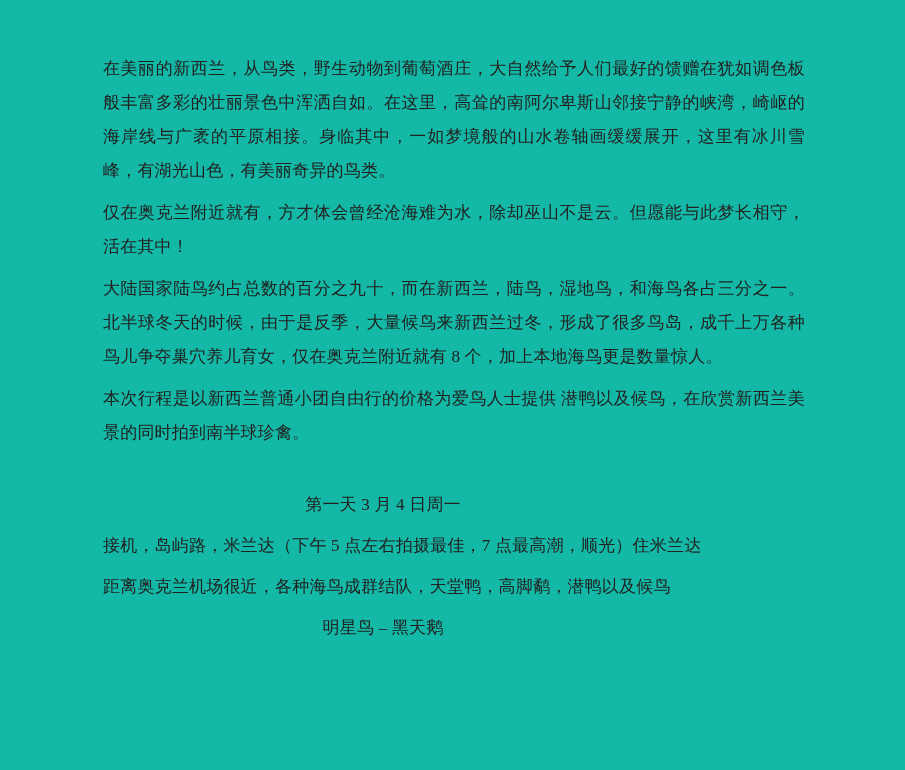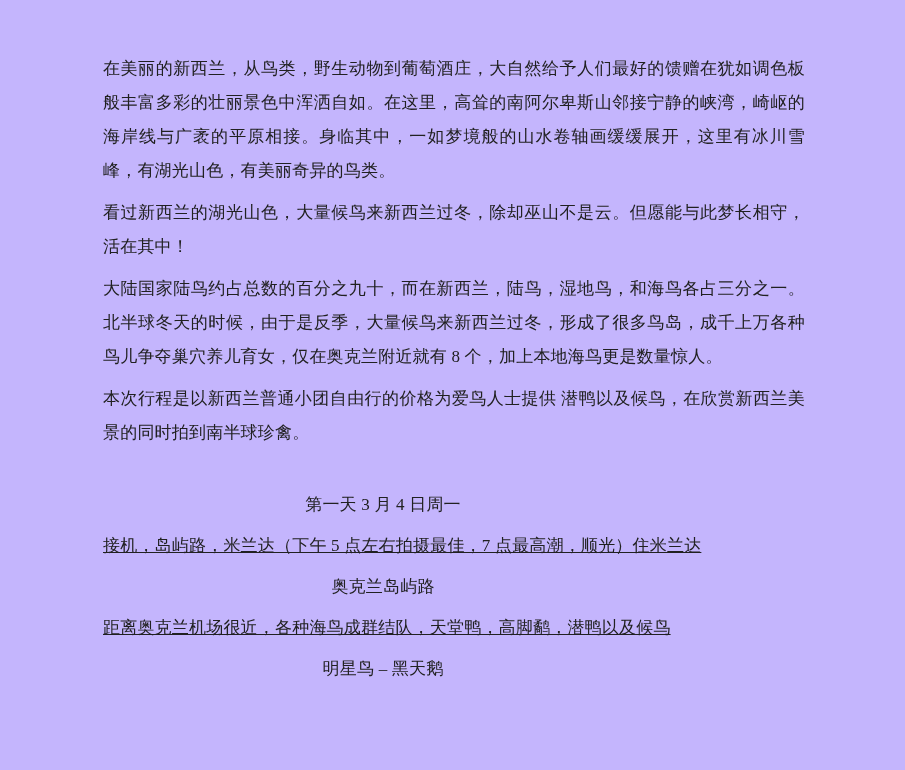--- a/index.html
+++ b/index.html
@@ -12,21 +12,21 @@
     height: 770px;
     overflow: hidden;
     font-family: "Liberation Serif", "DejaVu Serif", serif;
     color: #212121;
   }
   .doc-page {
     box-sizing: border-box;
     width: 905px;
     height: 770px;
     padding: 52px 100px 0 103px;
-    background: #c4b5fd;
+    background: #14b8a6;
   }
   .doc-body p {
     margin: 0 0 8px 0;
     font-size: 17px;
     line-height: 34px;
     letter-spacing: 0.2px;
   }
   .intro p {
     width: 702px;
     text-align: justify;
@@ -38,38 +38,36 @@
   .itinerary p {
     margin: 0 0 7px 0;
   }
   .centered-box {
     width: 560px;
     text-align: center;
   }
   .left-line {
     width: 702px;
     text-align: left;
-    text-decoration: underline;
   }
 </style>
 </head>
 <body>
 
 <div class="doc-page">
   <div class="doc-body">
 
     <div class="intro">
       <p>在美丽的新西兰，从鸟类，野生动物到葡萄酒庄，大自然给予人们最好的馈赠在犹如调色板般丰富多彩的壮丽景色中浑洒自如。在这里，高耸的南阿尔卑斯山邻接宁静的峡湾，崎岖的海岸线与广袤的平原相接。身临其中，一如梦境般的山水卷轴画缓缓展开，这里有冰川雪峰，有湖光山色，有美丽奇异的鸟类。</p>
-      <p>看过新西兰的湖光山色，大量候鸟来新西兰过冬，除却巫山不是云。但愿能与此梦长相守，活在其中！</p>
+      <p>仅在奥克兰附近就有，方才体会曾经沧海难为水，除却巫山不是云。但愿能与此梦长相守，活在其中！</p>
       <p>大陆国家陆鸟约占总数的百分之九十，而在新西兰，陆鸟，湿地鸟，和海鸟各占三分之一。北半球冬天的时候，由于是反季，大量候鸟来新西兰过冬，形成了很多鸟岛，成千上万各种鸟儿争夺巢穴养儿育女，仅在奥克兰附近就有 8 个，加上本地海鸟更是数量惊人。</p>
       <p>本次行程是以新西兰普通小团自由行的价格为爱鸟人士提供 潜鸭以及候鸟，在欣赏新西兰美景的同时拍到南半球珍禽。</p>
     </div>
 
     <div class="itinerary">
       <p class="centered-box">第一天 3 月 4 日周一</p>
       <p class="left-line">接机，岛屿路，米兰达（下午 5 点左右拍摄最佳，7 点最高潮，顺光）住米兰达</p>
-      <p class="centered-box">奥克兰岛屿路</p>
       <p class="left-line">距离奥克兰机场很近，各种海鸟成群结队，天堂鸭，高脚鹬，潜鸭以及候鸟</p>
       <p class="centered-box">明星鸟 – 黑天鹅</p>
     </div>
 
   </div>
 </div>
 
 </body></html>

